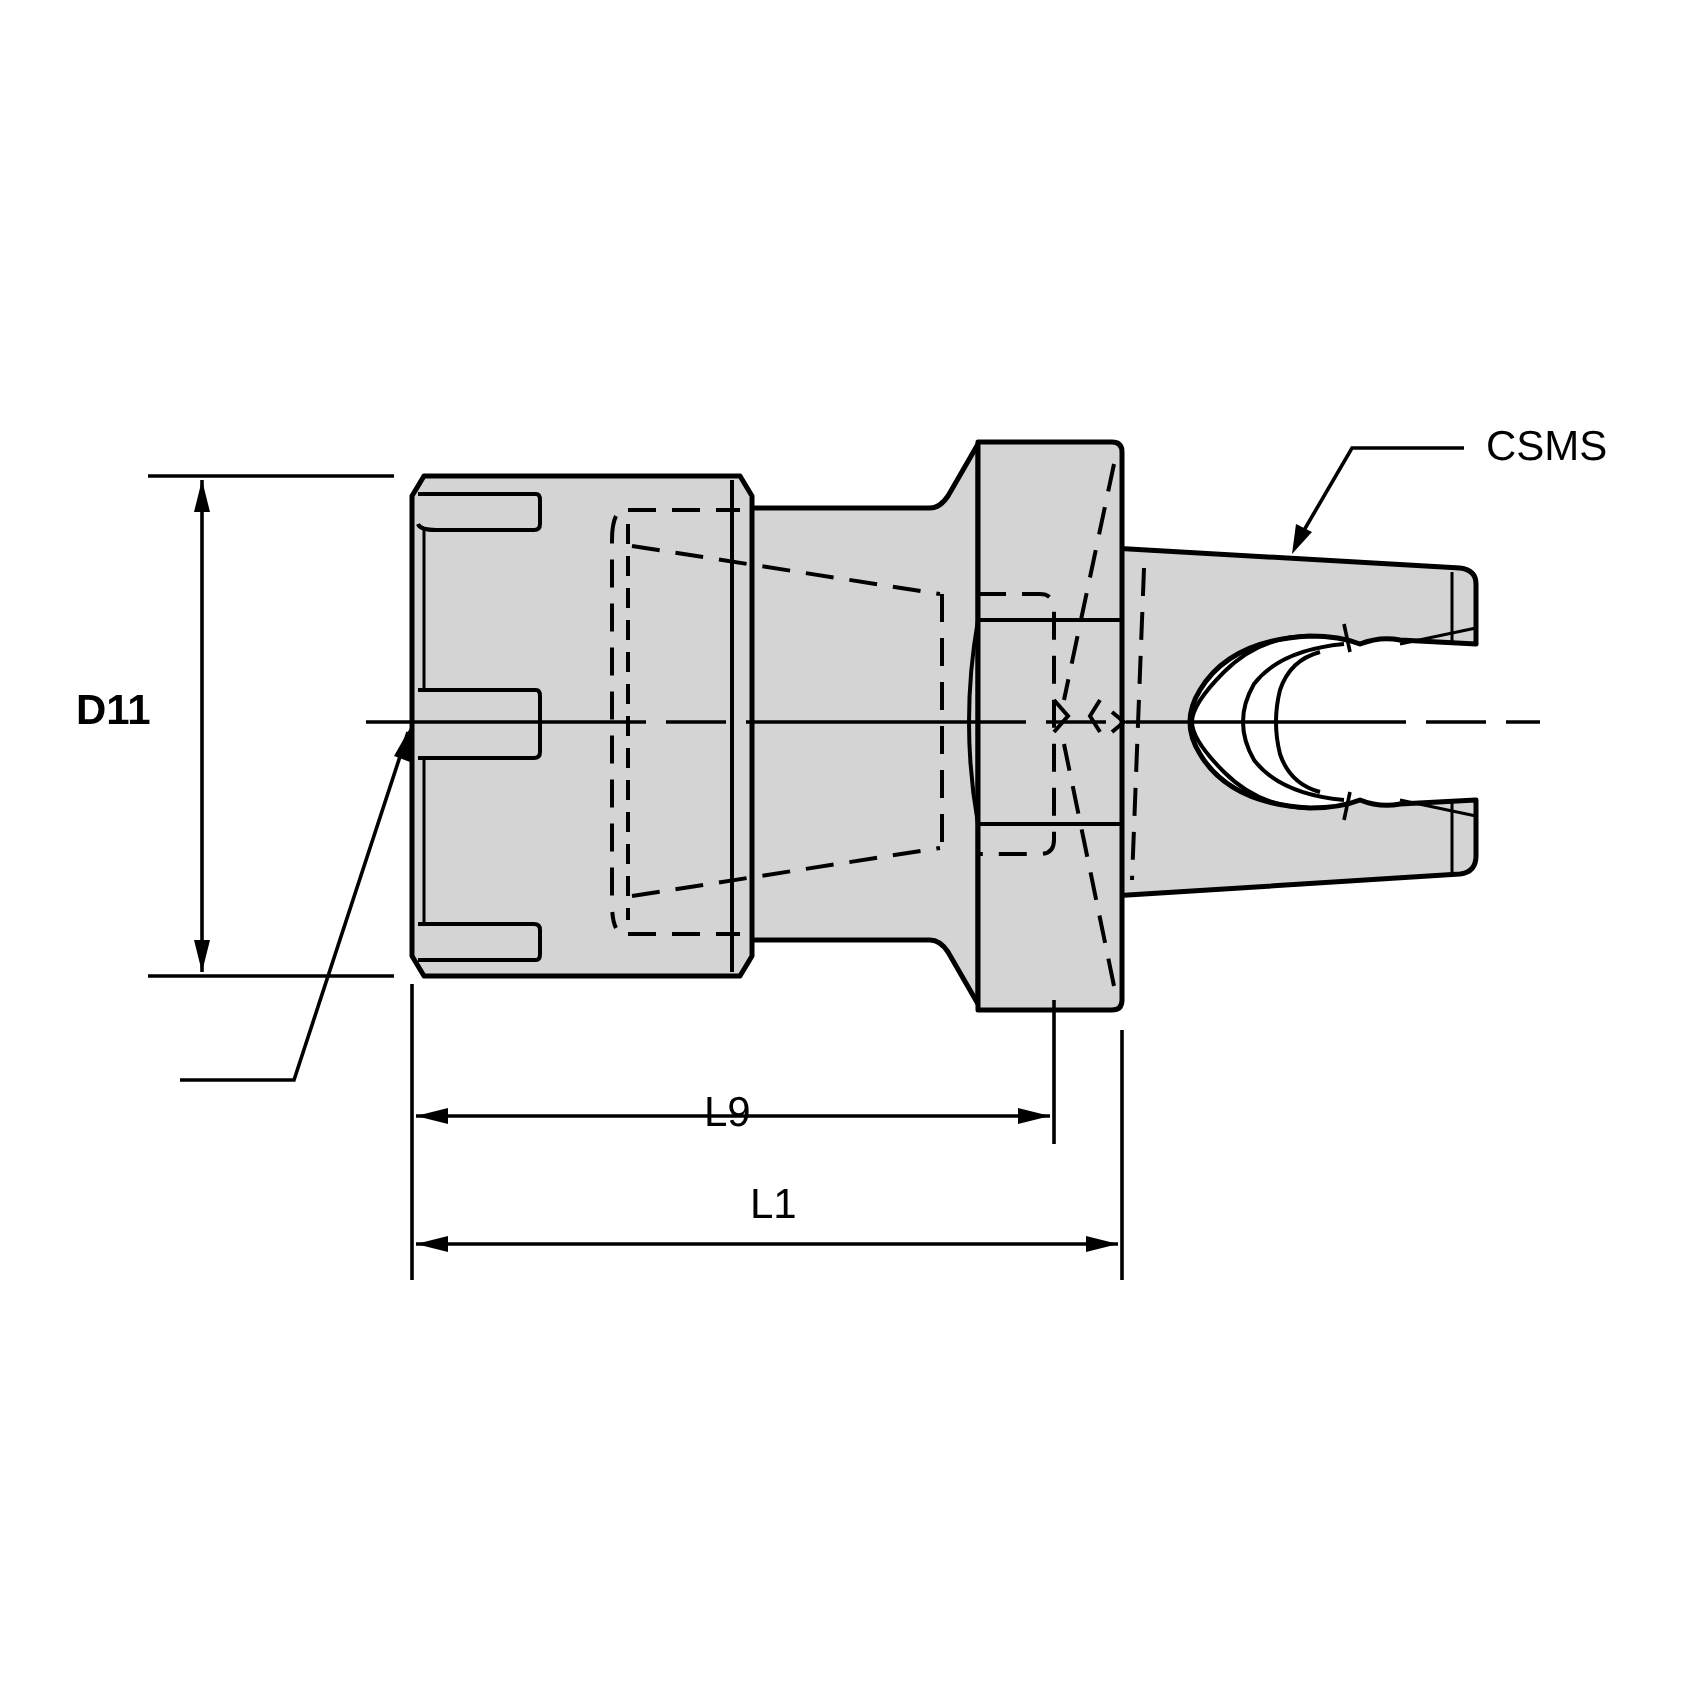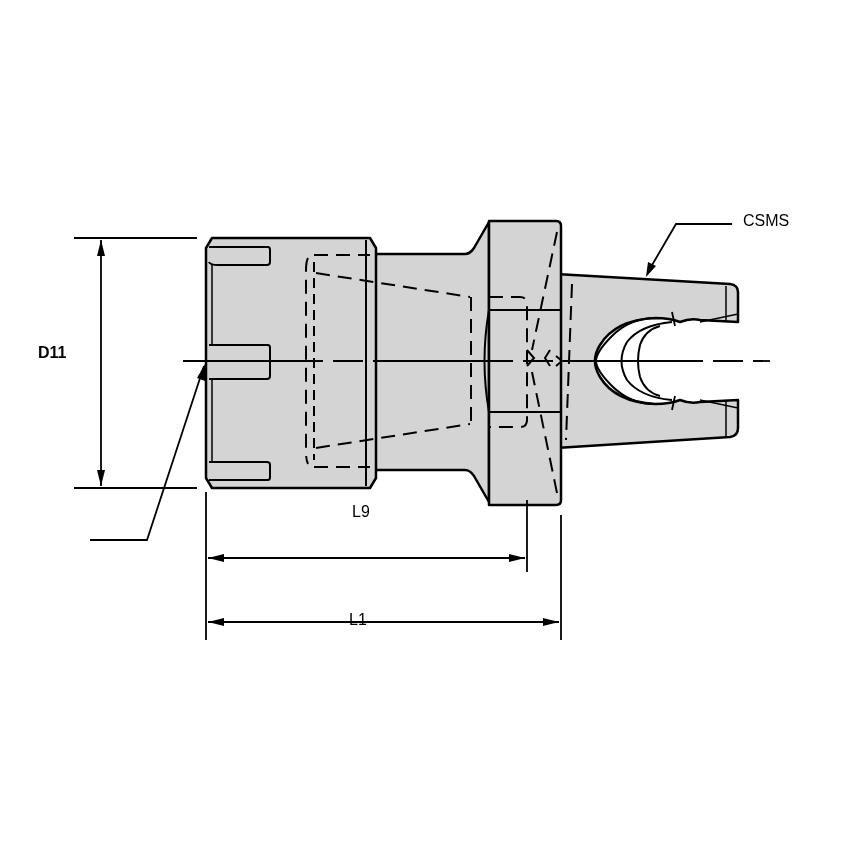--- a/index.html
+++ b/index.html
@@ -1,21 +1,21 @@
 <!DOCTYPE html>
 <html><head>
   <meta charset="utf-8">
   <style>
     html, body { margin: 0; padding: 0; background: #ffffff; }
     body { width: 854px; height: 854px; position: relative; overflow: hidden; }
     #drawing { position: absolute; left: 0; top: 0; width: 854px; height: 854px; }
     .label {
       position: absolute;
       font-family: "Liberation Sans", "DejaVu Sans", sans-serif;
-      font-size: 16px;
+      font-size: 21px;
       color: #000000;
       line-height: 1;
       white-space: nowrap;
     }
   </style>
 </head>
 <body>
 
 <svg id="drawing" viewBox="0 0 854 854" width="854" height="854" xmlns="http://www.w3.org/2000/svg">
   <g fill="#d4d4d4" stroke="#000" stroke-width="2.5" stroke-linejoin="round">
@@ -110,15 +110,15 @@
     <polygon points="559,622 543,618 543,626" stroke="none"></polygon>
   </g>
 
   <g stroke="#000" stroke-width="1.8" fill="#000">
     <polyline points="732,224 676,224 648,272" fill="none"></polyline>
     <polygon points="646,277 648,262 656,266" stroke="none"></polygon>
   </g>
 </svg>
 
 <div class="label" style="left:38px; top:345px;font-weight:bold;">D11</div>
-<div class="label" style="left:352px; top:504px;">L9</div>
-<div class="label" style="left:349px; top:592px;margin-top:20px;">L1</div>
+<div class="label" style="left:352px; top:546px;">L9</div>
+<div class="label" style="left:375px; top:592px;">L1</div>
 <div class="label" style="left:743px; top:213px;">CSMS</div>
 
 </body></html>

